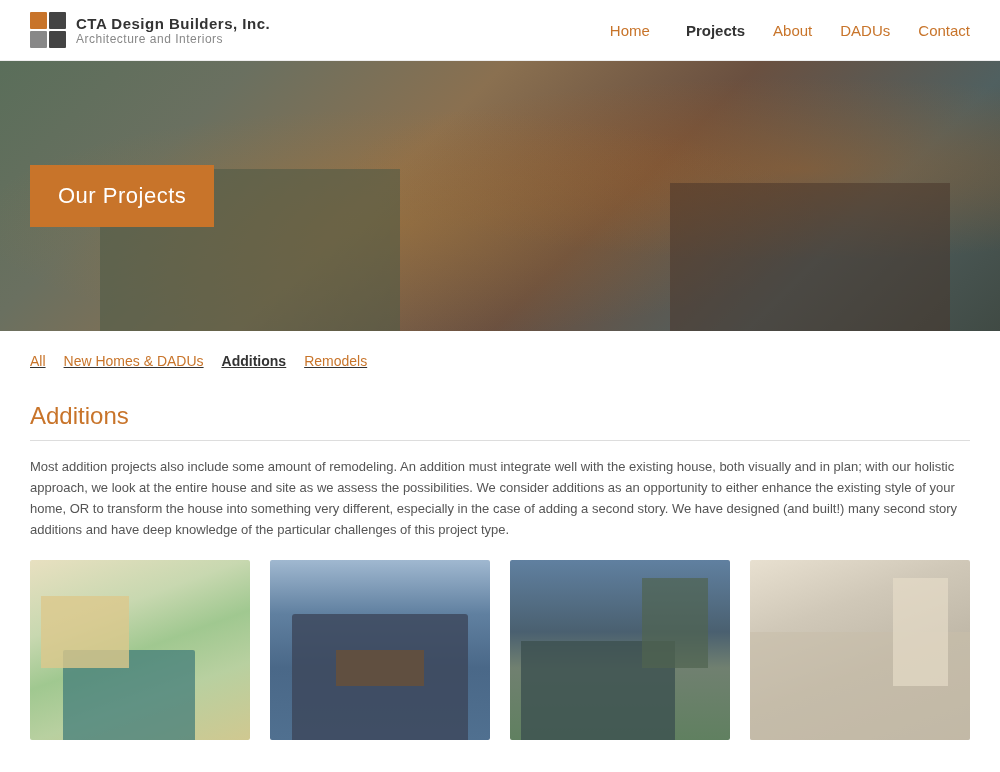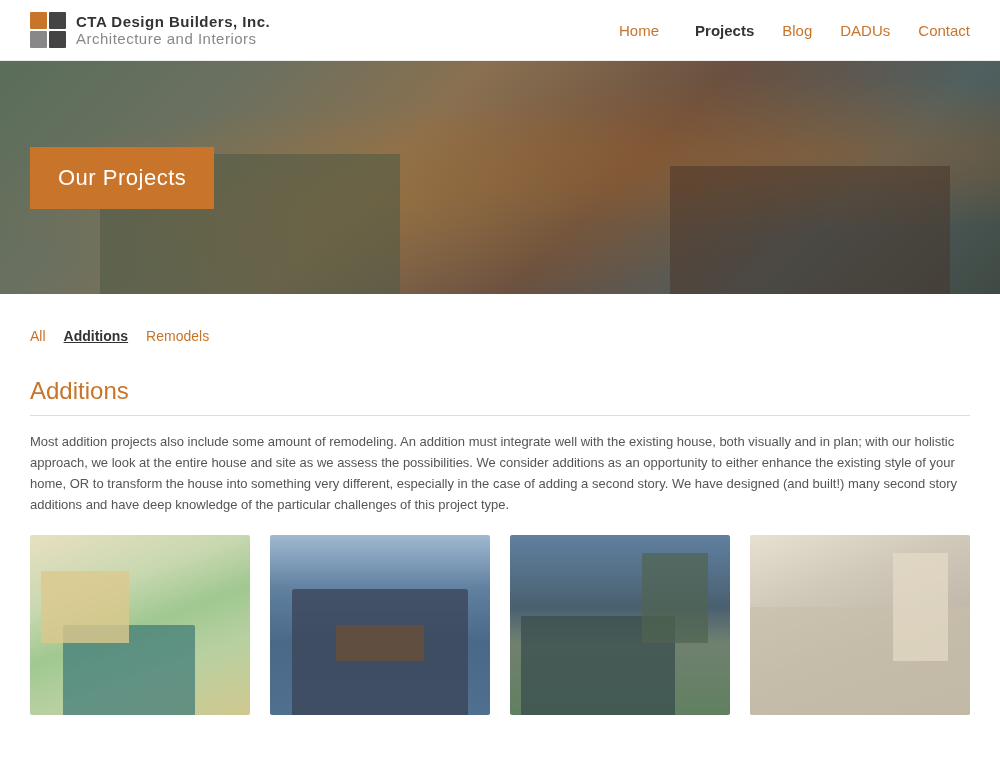--- a/index.html
+++ b/index.html
@@ -37,21 +37,21 @@
       flex-direction: column;
     }
     .logo-title {
       font-size: 15px;
       font-weight: bold;
       color: #333;
       font-family: Arial, sans-serif;
       letter-spacing: 0.5px;
     }
     .logo-subtitle {
-      font-size: 15px;
+      font-size: 12px;
       color: #888;
       font-family: Arial, sans-serif;
       letter-spacing: 0.5px;
     }
     nav {
       display: flex;
       align-items: flex-start;
       gap: 28px;
     }
     .nav-link {
@@ -63,21 +63,21 @@
     }
     .nav-link.active {
       color: #333;
       font-weight: bold;
       padding-left: 8px;
     }
 
     
     .hero {
       width: 100%;
-      height: 233px;
+      height: 270px;
       background: linear-gradient(to right, #5a6e5a 0%, #4a6060 30%, #7a6040 60%, #4a5050 100%);
       position: relative;
       overflow: hidden;
     }
     .hero-bg {
       width: 100%;
       height: 100%;
       background:
         radial-gradient(ellipse at 40% 60%, rgba(180,120,40,0.3) 0%, transparent 50%),
         radial-gradient(ellipse at 80% 40%, rgba(180,100,30,0.4) 0%, transparent 40%),
@@ -114,22 +114,23 @@
       background: #c8742a;
       padding: 18px 28px;
       color: #fff;
       font-size: 22px;
       font-family: Arial, sans-serif;
       letter-spacing: 0.5px;
     }
 
     
     .filter-nav {
-      padding: 30px 30px 10px 30px;
+      padding: 18px 30px 10px 30px;
       line-height: 1.8;
+      text-decoration: underline;
     }
     .filter-row {
       display: flex;
       gap: 18px;
       flex-wrap: wrap;
       margin-bottom: 2px;
     }
     .filter-item {
       font-family: Arial, sans-serif;
       font-size: 14px;
@@ -290,37 +291,38 @@
       <div class="logo-sq dark"></div>
     </div>
     <div class="logo-text-block">
       <span class="logo-title"><span>CTA</span> <span>Design Builders, Inc.</span></span>
       <span class="logo-subtitle">Architecture and Interiors</span>
     </div>
   </div>
   <nav>
     <a class="nav-link">Home</a>
     <a class="nav-link active">Projects</a>
-    <a class="nav-link">Blog</a>
+    <a class="nav-link">About</a>
     <a class="nav-link">DADUs</a>
     <a class="nav-link">Contact</a>
   </nav>
 </header>
 
 <div class="hero">
   <div class="hero-bg"></div>
   <div class="hero-house"></div>
   <div class="hero-overlay-box">
     <span>Our Projects</span>
   </div>
 </div>
 
 <div class="filter-nav">
   <div class="filter-row">
     <a class="filter-item">All</a>
+    <a class="filter-item">New Homes &amp; DADUs</a>
     <a class="filter-item active">Additions</a>
     <a class="filter-item">Remodels</a>
   </div>
 </div>
 
 <div class="section-title">
   <h2>Additions</h2>
 </div>
 <hr class="section-divider">
 

